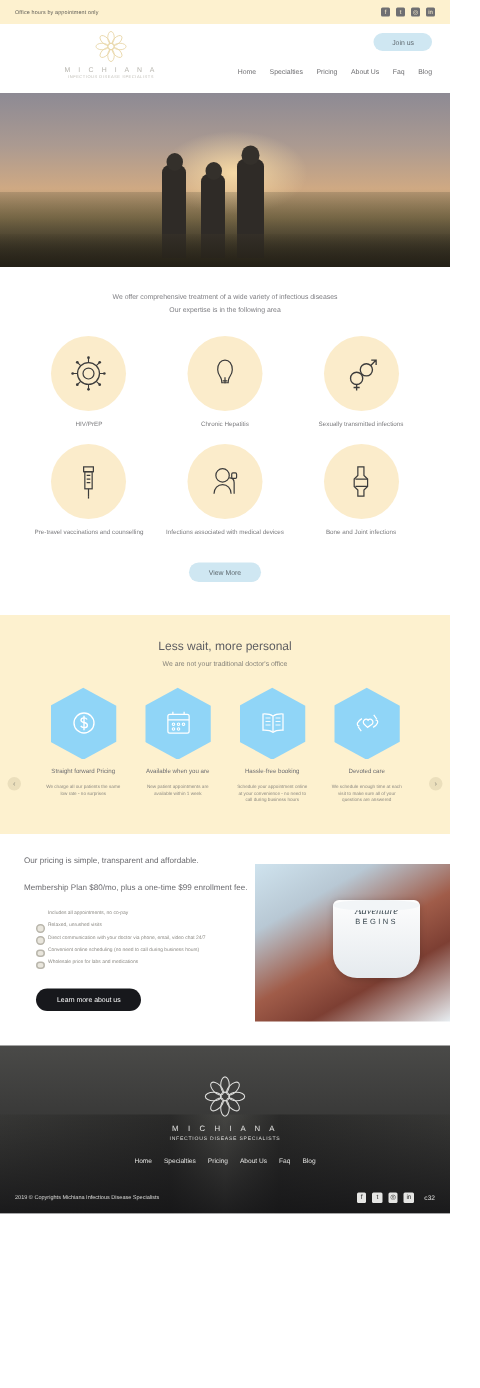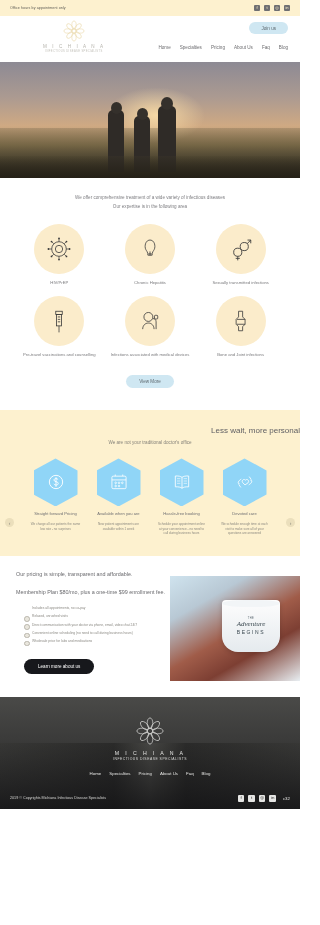--- a/index.html
+++ b/index.html
@@ -127,21 +127,21 @@
   .viewmore2 {
     margin-top:17px; display:inline-block;
     background:#cfe7f2; color:#5f6a70;
     border:none; border-radius:8px;
     font-size:4.6px; padding:4px 13px;
     font-family:"Liberation Sans", sans-serif; cursor:pointer;
   }
 
   
   .lesswait { background:#fdf1cf; padding:16px 0 20px; text-align:center; position:relative; }
-  .lw-title { font-size:8px; color:#5e5e62;text-align:right; }
+  .lw-title { font-size:8px; color:#5e5e62; }
   .lw-sub { font-size:4.6px; color:#86837a; margin-top:5px; }
   .hexrow {
     margin-top:13px; display:flex; justify-content:center; gap:5px;
     padding:0 16px;
   }
   .hexcell { width:58px; text-align:center; }
   .hex {
     width:44px; height:48px; margin:0 auto;
     background:#90d5f7;
     clip-path:polygon(50% 0%,100% 25%,100% 75%,50% 100%,0% 75%,0% 25%);
@@ -186,21 +186,21 @@
   .pricing-photo {
     position:absolute; right:0; top:20px;
     width:130px; height:105px; z-index:1;
     background:linear-gradient(150deg,#cfe3ee 0%,#b8c8d4 25%,#a05c49 52%,#7d3f33 70%,#e8eef2 100%);
   }
   .mug {
     position:absolute; right:20px; top:24px;
     width:58px; height:52px; border-radius:4px 4px 16px 16px;
     background:linear-gradient(180deg,#fdfdfd,#e5eaee);
     box-shadow:0 1px 5px rgba(0,0,0,.18);
-    display:flex; flex-direction:column; align-items:center; justify-content:center;
+    display:flex; flex-direction:column; align-items:center; 
   }
   .mug-rim { position:absolute; top:0; left:0; right:0; height:7px; border-radius:50%/60%; background:#f2f5f7; }
   .mug-t1 { font-size:2.6px; color:#4c5a63; letter-spacing:.4px; }
   .mug-t2 { font-size:7px; color:#39474f; font-style:italic; font-family:"Liberation Serif",serif; }
   .mug-t3 { font-size:5px; color:#39474f; letter-spacing:1.6px; margin-top:1px; }
 
   
   .footer {
     position:relative;
     background:linear-gradient(180deg,#4a4a48 0%,#3c3c3b 35%,#2e2e2d 70%,#26262a 100%);

